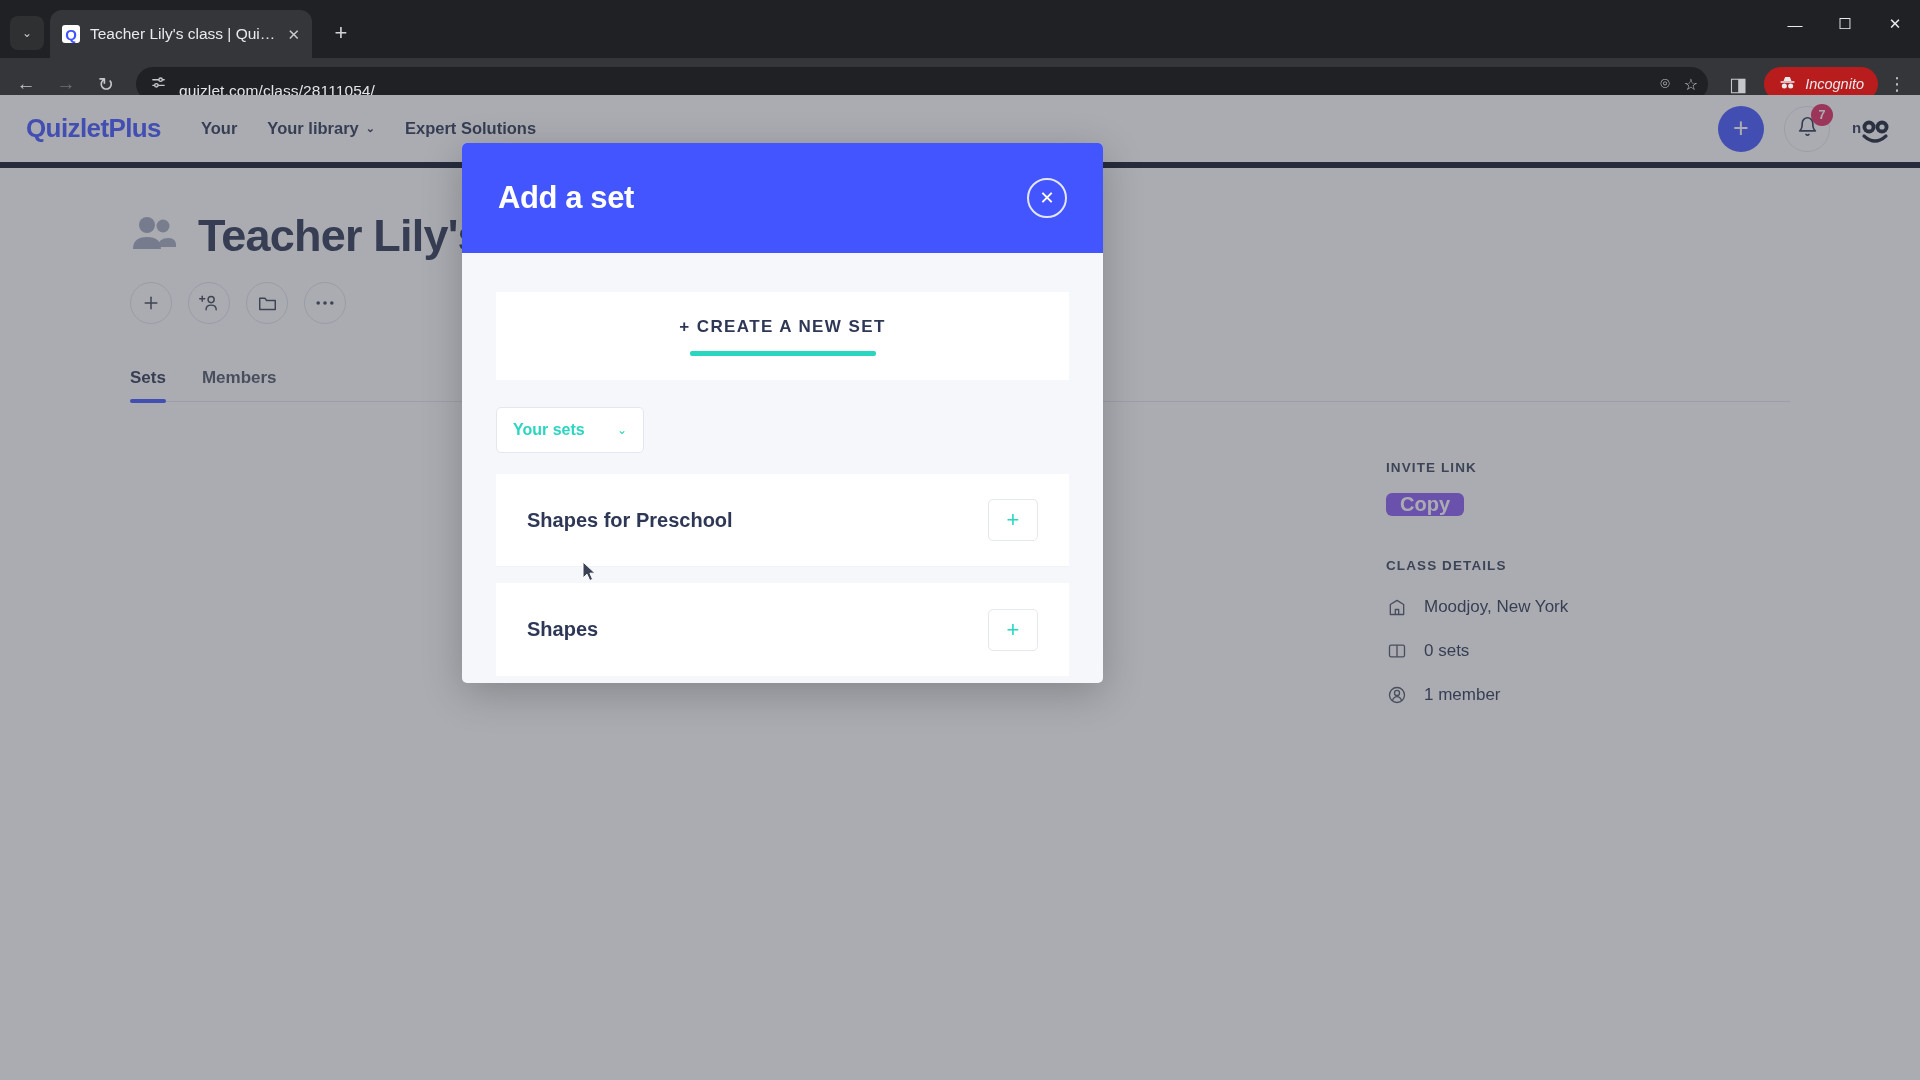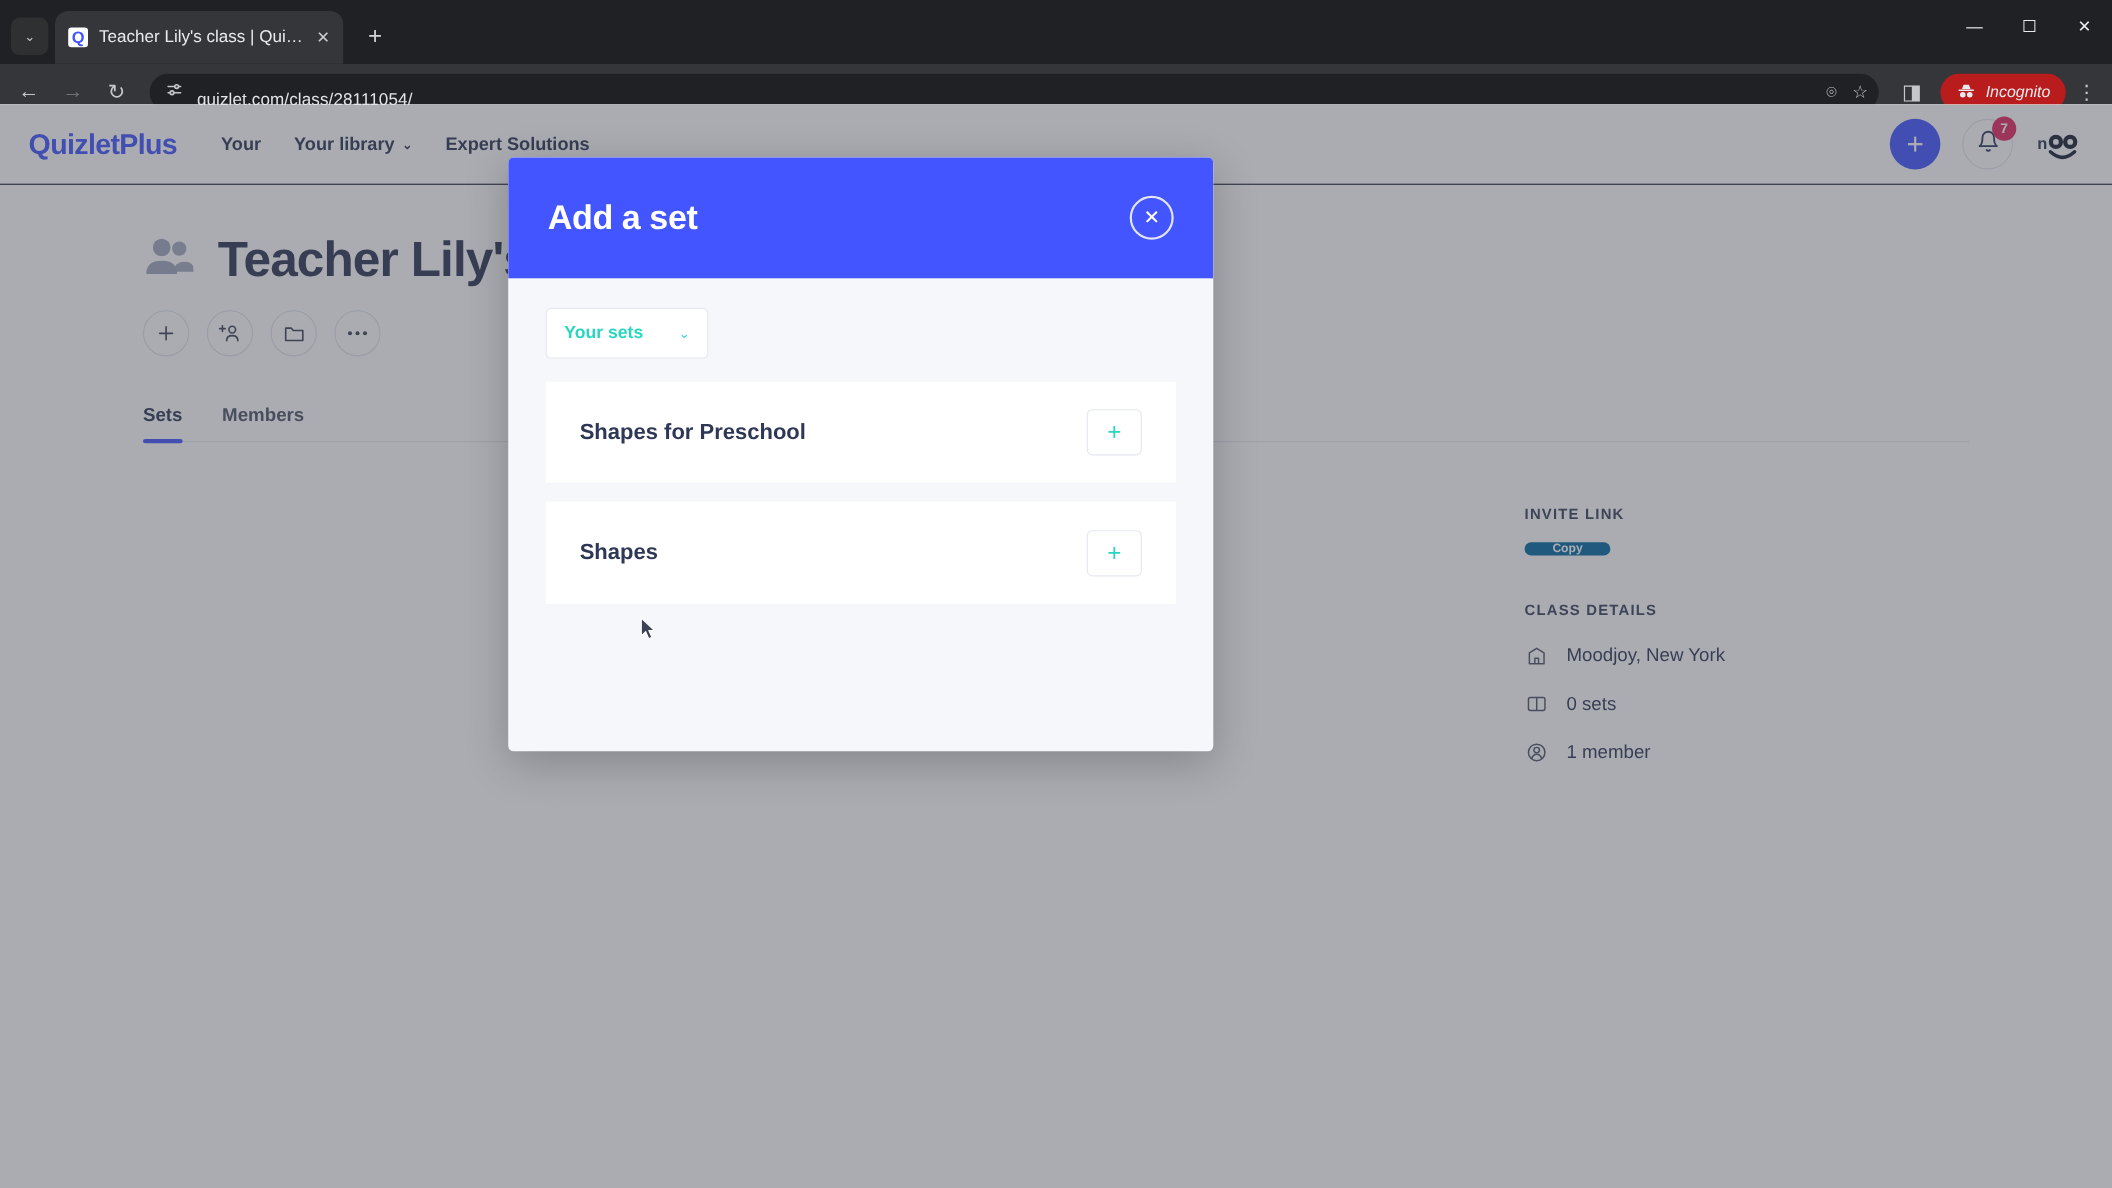--- a/index.html
+++ b/index.html
@@ -87,21 +87,21 @@
     width: 1920px; height: 985px; background: #ffffff; overflow: hidden;
   }
   .page { position: absolute; inset: 0; background: #fff; }
   .dim-overlay {
     position: absolute; inset: 0; background: rgba(66,71,82,.45); z-index: 40;
   }
 
   
   .qz-header {
     height: 73px; background: #fff; display: flex; align-items: center;
-    padding: 0 26px; gap: 0px; border-bottom: 1px solid #0f172a;
+    padding: 0 26px; gap: 0px; border-bottom: 6px solid #0f172a;
   }
   .qz-logo { font-size: 26px; font-weight: 800; color: #4255ff; letter-spacing: -.6px; }
   .qz-nav { display: flex; align-items: center; gap: 30px; margin-left: 40px; }
   .qz-nav-item {
     font-size: 16.5px; color: #2e3856; font-weight: 600; cursor: pointer;
     display: flex; align-items: center; gap: 7px;
   }
   .chev { font-size: 11px; color: #2e3856; }
   .qz-search {
     margin-left: 66px; flex: 1; max-width: 760px; height: 40px;
@@ -171,22 +171,22 @@
     color: #39435c; text-transform: uppercase;
   }
   .invite-row { display: flex; gap: 14px; margin-top: 18px; align-items: stretch; }
   .invite-input {
     flex: 1; height: 45px; border: 1px solid #39435c; border-radius: 6px;
     display: flex; align-items: center; padding: 0 14px;
     font-size: 16.5px; color: #39435c; background: #fff; overflow: hidden;
     white-space: nowrap;
   }
   .copy-btn {
-    width: 78px; border-radius: 6px; background: #0369a1; color: #fff;
-    font-size: 11px; font-weight: 700; display: flex;
+    width: 78px; border-radius: 6px; background: #8b5cf6; color: #fff;
+    font-size: 20px; font-weight: 700; display: flex;
     align-items: center; justify-content: center; cursor: pointer;
   }
   .details-label { margin-top: 42px; }
   .detail-item { display: flex; align-items: center; gap: 16px; margin-top: 24px; }
   .detail-icon { width: 22px; color: #4d5467; display: flex; justify-content: center; }
   .detail-text { font-size: 17px; color: #2e3856; }
 
   
   .modal {
     position: absolute; left: 462px; top: 48px; width: 641px; height: 540px;
@@ -432,20 +432,24 @@
     </div>
 
     <div class="dim-overlay"></div>
 
     <div class="modal">
       <div class="modal-head">
         <div class="modal-title">Add a set</div>
         <div class="modal-close">✕</div>
       </div>
       <div class="modal-body">
+        <div class="create-card">
+          <div class="create-label">+ CREATE A NEW SET</div>
+          <div class="create-underline"></div>
+        </div>
         <div class="filter-wrap">
           <div class="filter-select">
             <span class="filter-label">Your sets</span>
             <span class="filter-chev">⌄</span>
           </div>
         </div>
         <div class="set-list">
           <div class="set-row">
             <span class="set-name">Shapes for Preschool</span>
             <span class="set-add-btn">+</span>

